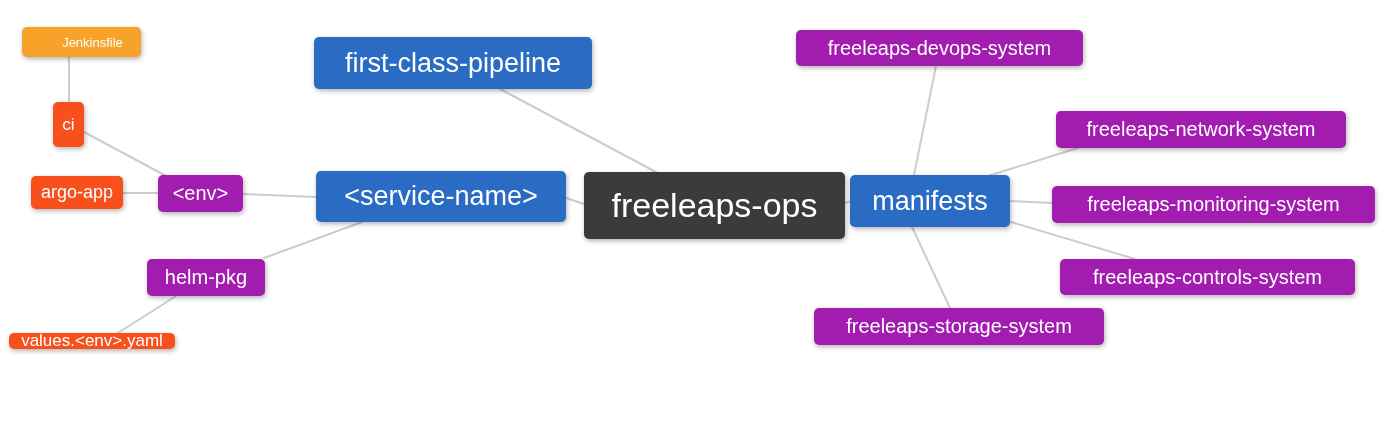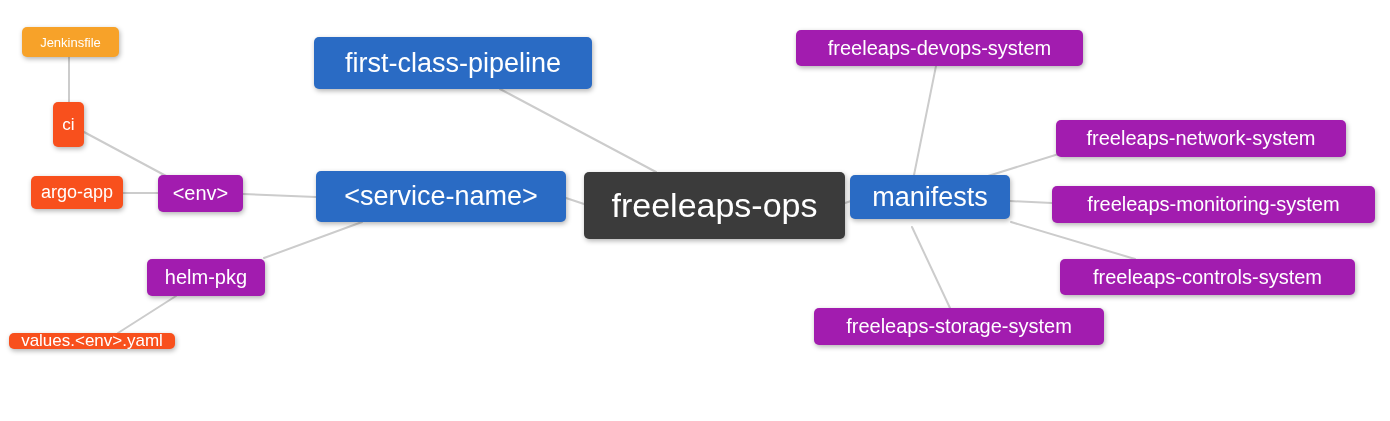--- a/index.html
+++ b/index.html
@@ -38,32 +38,32 @@
     box-shadow: 1px 2px 5px rgba(0,0,0,0.3);
     cursor: pointer;
     user-select: none;
   }
   .lv0 { background: #3b3b3b; }
   .lv1 { background: #2a6bc4; }
   .lv2 { background: #a21caf; }
   .lv3 { background: #f8501d; }
   .lv4 { background: #f7a229; }
 
-  #n-jenkinsfile          { left: 22px;   top: 27px;  width: 97px;  height: 30px; font-size: 13px; }
+  #n-jenkinsfile          { left: 22px;   top: 27px;  width: 97px;  height: 30px; font-size: 13px; padding-left: 22px; }
   #n-ci                   { left: 53px;   top: 102px; width: 31px;  height: 45px; font-size: 17px; }
   #n-argo-app             { left: 31px;   top: 176px; width: 92px;  height: 33px; font-size: 18px; }
   #n-env                  { left: 158px;  top: 175px; width: 85px;  height: 37px; font-size: 20px; }
   #n-helm-pkg             { left: 147px;  top: 259px; width: 118px; height: 37px; font-size: 20px; }
   #n-values-env-yaml      { left: 9px;    top: 333px; width: 166px; height: 16px; font-size: 17px; }
   #n-first-class-pipeline { left: 314px;  top: 37px;  width: 278px; height: 52px; font-size: 27px; }
   #n-service-name         { left: 316px;  top: 171px; width: 250px; height: 51px; font-size: 27px; }
   #n-freeleaps-ops        { left: 584px;  top: 172px; width: 261px; height: 67px; font-size: 34px; }
-  #n-manifests            { left: 850px;  top: 175px; width: 160px; height: 44px; font-size: 27px; text-align: center; }
+  #n-manifests            { left: 850px;  top: 175px; width: 160px; height: 52px; font-size: 27px; text-align: center; }
   #n-devops-system        { left: 796px;  top: 30px;  width: 287px; height: 36px; font-size: 20px; }
-  #n-network-system       { left: 1056px; top: 111px; width: 290px; height: 37px; font-size: 20px; margin-top: 9px; }
+  #n-network-system       { left: 1056px; top: 111px; width: 290px; height: 37px; font-size: 20px; }
   #n-monitoring-system    { left: 1052px; top: 186px; width: 323px; height: 37px; font-size: 20px; }
   #n-controls-system      { left: 1060px; top: 259px; width: 295px; height: 36px; font-size: 20px; }
   #n-storage-system       { left: 814px;  top: 308px; width: 290px; height: 37px; font-size: 20px; }
 </style>
 </head>
 <body>
 
 <div class="stage">
 
   <svg class="edges" width="1390" height="421" viewBox="0 0 1390 421">

